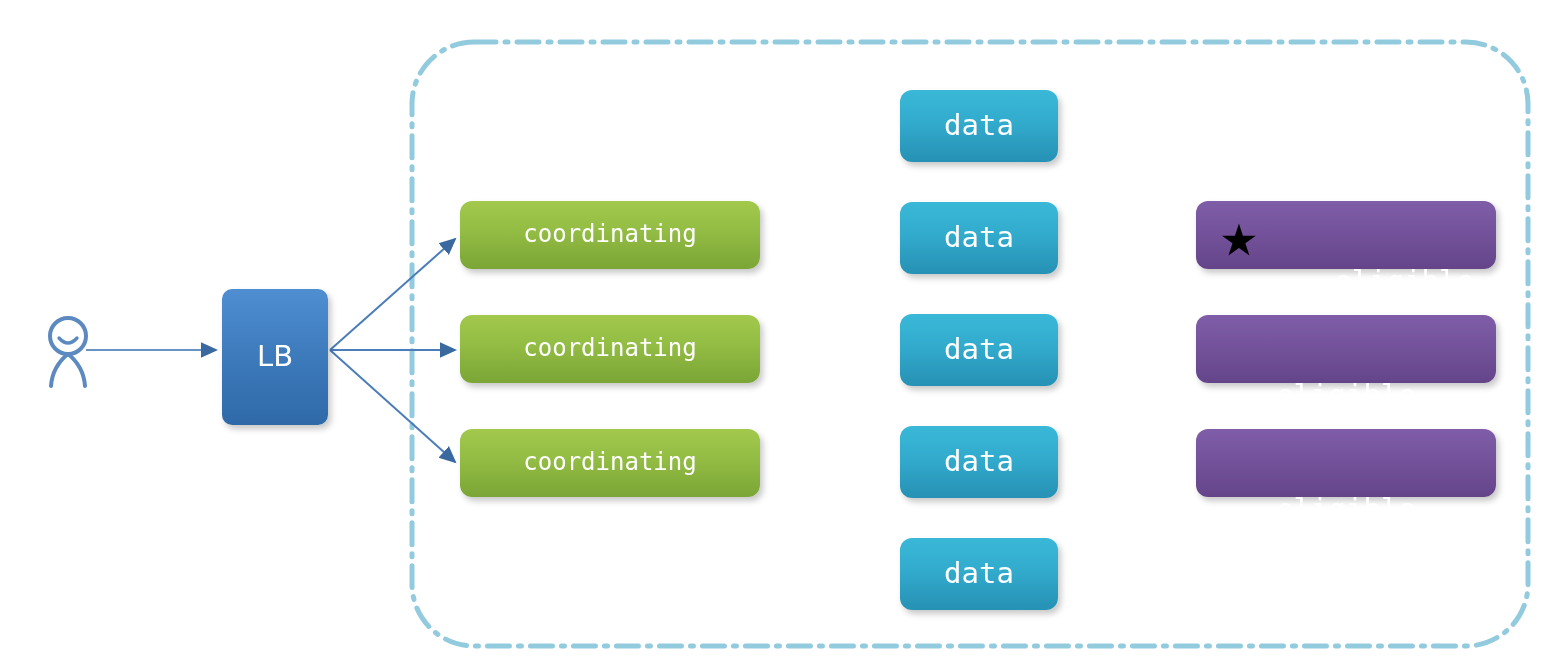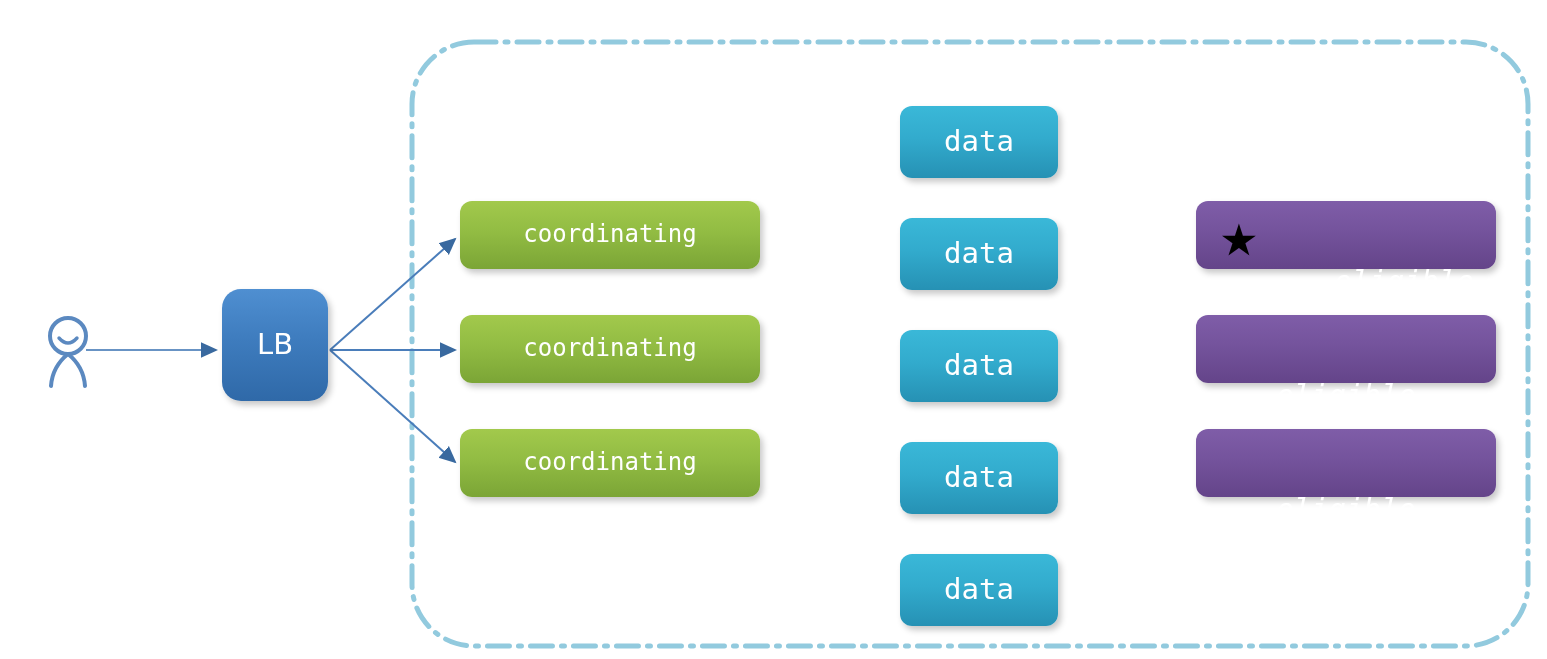--- a/index.html
+++ b/index.html
@@ -50,31 +50,29 @@
   }
 
   .node-coordinating {
     background: linear-gradient(180deg, #a2c94c 0%, #92bc43 45%, #7ba536 100%);
     font-size: 24px;
   }
 
   .node-data {
     background: linear-gradient(180deg, #3ab8d8 0%, #32abcd 45%, #2691b4 100%);
     font-size: 29px;
-    margin-top: 16px;
   }
 
   .node-master {
     background: linear-gradient(180deg, #7f5da8 0%, #74539c 45%, #644489 100%);
     font-size: 29px;
     overflow: visible;
   }
   .master-label {
     display: block;
-    font-style: italic;
   }
   .node-master.has-star {
     justify-content: flex-end;
     padding-right: 22px;
   }
   .star-icon {
     position: absolute;
     left: 12px;
     top: 50%;
     transform: translateY(-50%);
@@ -131,21 +129,21 @@
     <line x1="330" y1="350" x2="455" y2="462" stroke="#4a7dba" stroke-width="2" marker-end="url(#ah)"></line>
   </svg>
 
   <svg class="user-figure" viewBox="0 0 66 76" xmlns="http://www.w3.org/2000/svg">
     <circle cx="30" cy="24" r="18" fill="none" stroke="#5b89c0" stroke-width="4"></circle>
     <path d="M21,26 Q30,36 39,26" fill="none" stroke="#5b89c0" stroke-width="3.4" stroke-linecap="round"></path>
     <path d="M30,42 C20,50 14,60 13,74" fill="none" stroke="#5b89c0" stroke-width="4" stroke-linecap="round"></path>
     <path d="M30,42 C40,50 46,60 47,74" fill="none" stroke="#5b89c0" stroke-width="4" stroke-linecap="round"></path>
   </svg>
 
-  <div class="node node-lb" style="left:222px; top:289px; width:106px; height:112px;border-radius:19px;">
+  <div class="node node-lb" style="left:222px; top:289px; width:106px; height:136px;">
     <span>LB</span>
   </div>
 
   <div class="node node-coordinating" style="left:460px; top:201px; width:300px; height:68px;">
     <span>coordinating</span>
   </div>
   <div class="node node-coordinating" style="left:460px; top:315px; width:300px; height:68px;">
     <span>coordinating</span>
   </div>
   <div class="node node-coordinating" style="left:460px; top:429px; width:300px; height:68px;">

